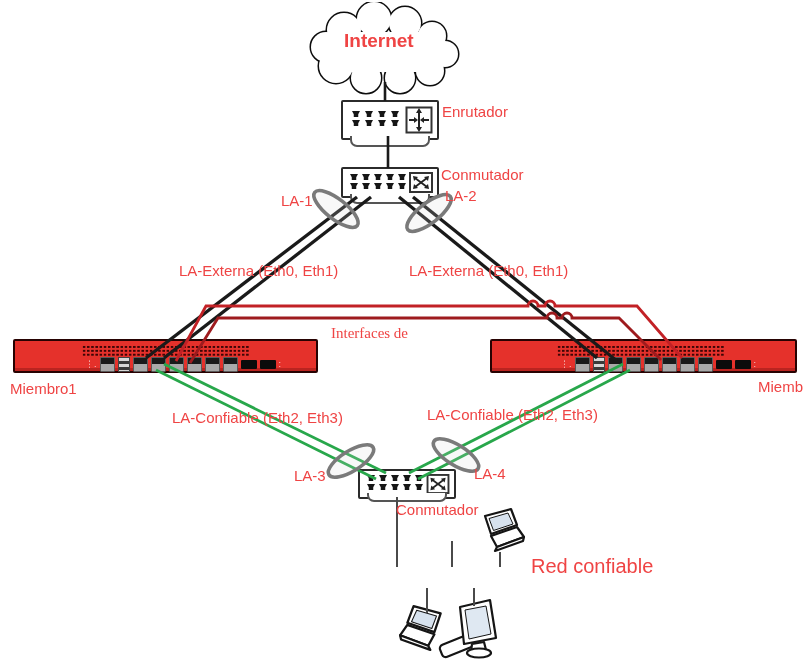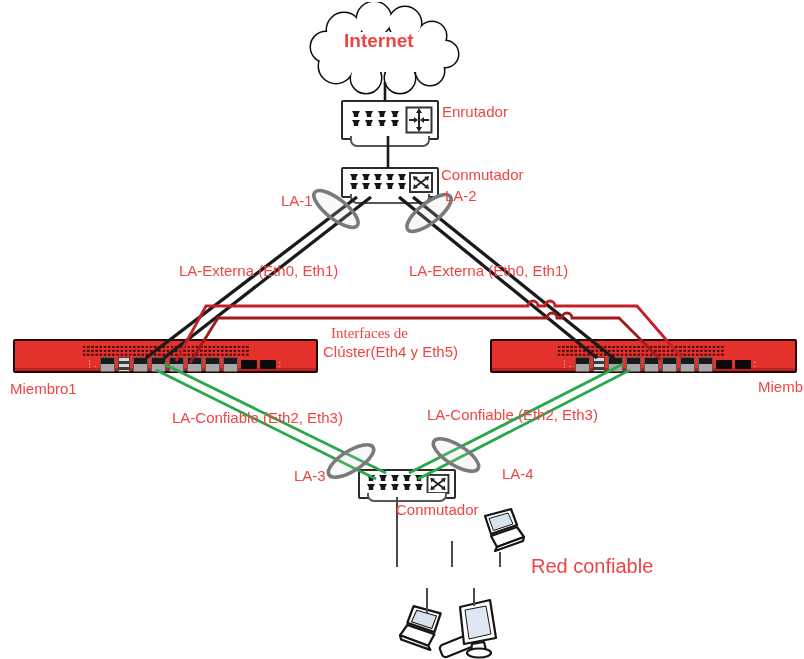--- a/index.html
+++ b/index.html
@@ -274,23 +274,22 @@
   </svg>
 
   <div class="lbl lbl-bold" style="left:344px;top:32px;">Internet</div>
   <div class="lbl" style="left:442px;top:103px;">Enrutador</div>
   <div class="lbl" style="left:441px;top:166px;">Conmutador</div>
   <div class="lbl" style="left:281px;top:192px;">LA-1</div>
   <div class="lbl" style="left:445px;top:187px;">LA-2</div>
   <div class="lbl" style="left:179px;top:262px;">LA-Externa (Eth0, Eth1)</div>
   <div class="lbl" style="left:409px;top:262px;">LA-Externa (Eth0, Eth1)</div>
   <div class="lbl" style="left:331px;top:325px;font-family:Liberation Serif, serif;">Interfaces de</div>
-  <div class="lbl" style="left:323px;top:343px;">Clúster(Eth4 y Eth5)</div>
   <div class="lbl" style="left:10px;top:380px;">Miembro1</div>
   <div class="lbl" style="left:722px;top:378px;margin-left:36px;">Miembro2</div>
   <div class="lbl" style="left:172px;top:409px;">LA-Confiable (Eth2, Eth3)</div>
   <div class="lbl" style="left:427px;top:406px;">LA-Confiable (Eth2, Eth3)</div>
   <div class="lbl" style="left:294px;top:467px;">LA-3</div>
-  <div class="lbl" style="left:474px;top:465px;margin-left:28px;">LA-4</div>
+  <div class="lbl" style="left:474px;top:465px;">LA-4</div>
   <div class="lbl" style="left:396px;top:501px;">Conmutador</div>
   <div class="lbl" style="left:531px;top:558px;font-size:20px;">Red confiable</div>
 
 </div>
 
 </body></html>

